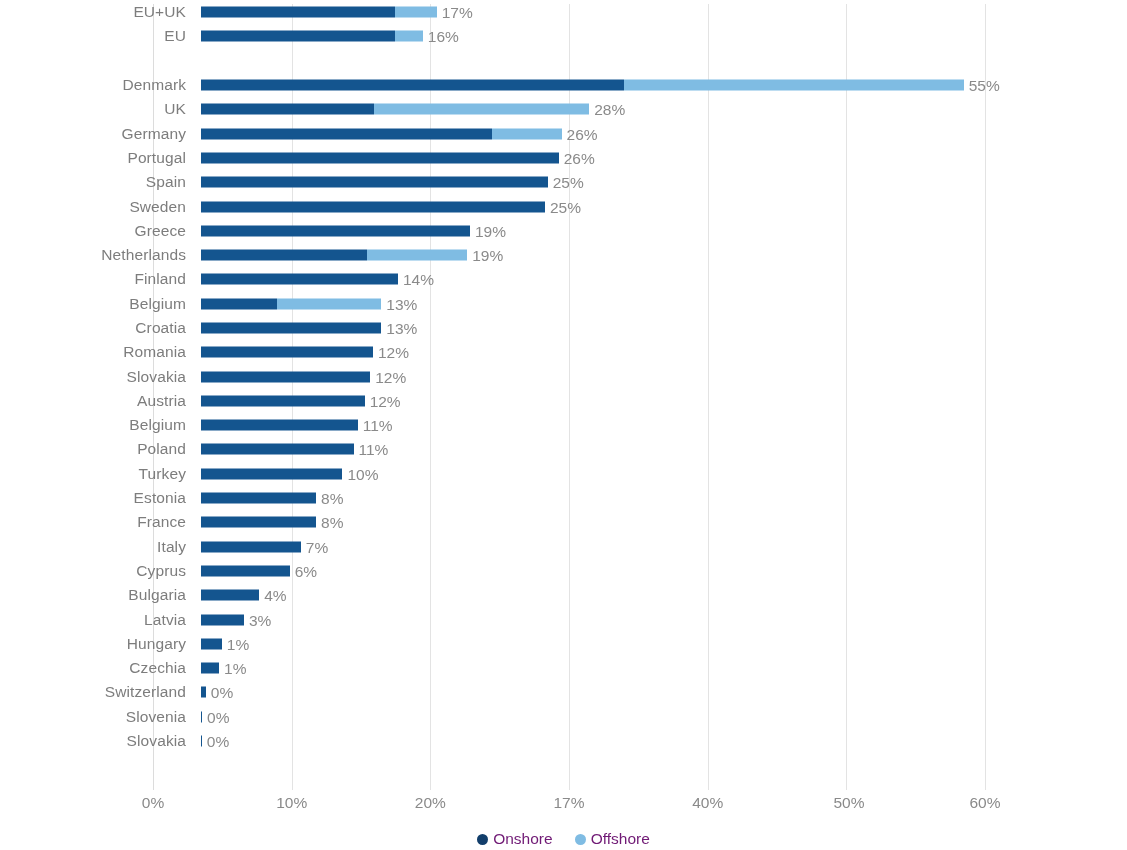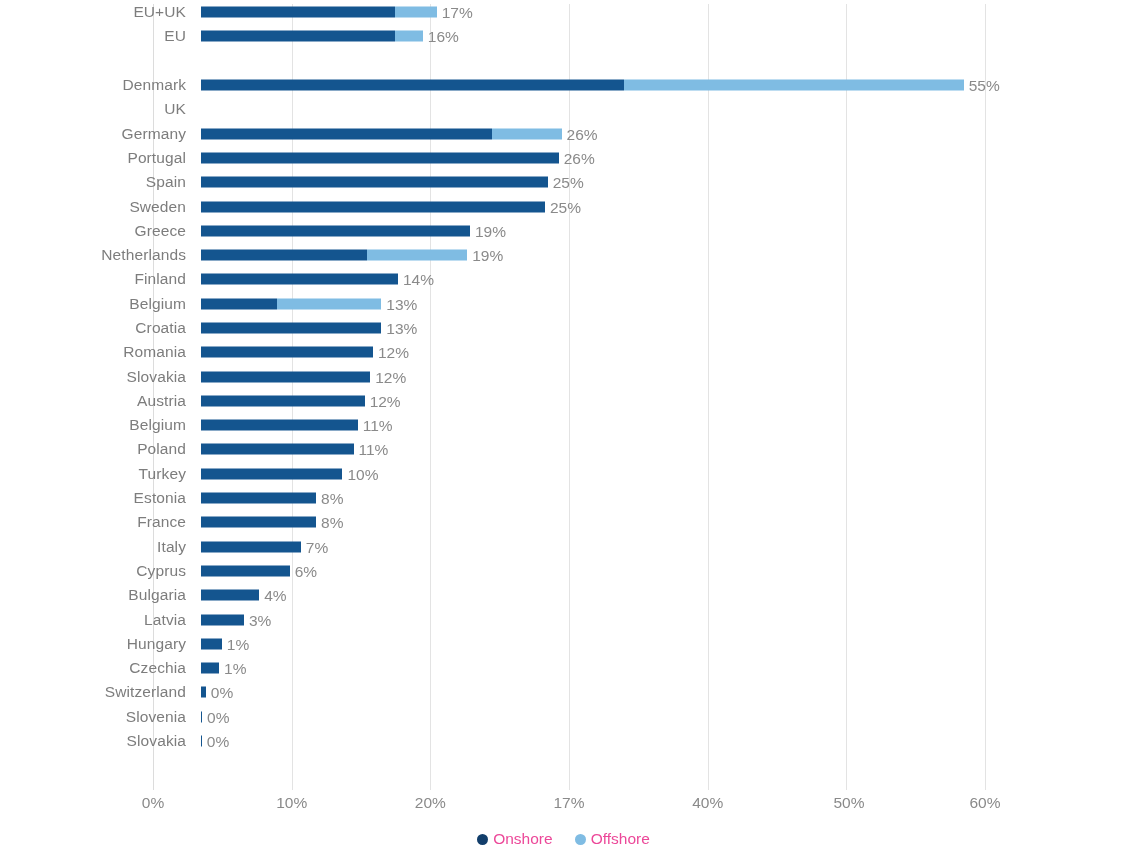--- a/index.html
+++ b/index.html
@@ -101,21 +101,21 @@
     justify-content:center;
     align-items:center;
     gap:22px;
   }
   .legend-item{display:flex;align-items:center;gap:5px;}
   .legend-dot{
     width:11px;height:11px;border-radius:50%;display:block;
   }
   .legend-dot.onshore{background:#123e6b;}
   .legend-dot.offshore{background:#7fbce3;}
-  .legend-text{font-size:15.5px;color:#ec4899;white-space:nowrap;}
+  .legend-text{font-size:15.5px;color:#701a75;white-space:nowrap;}
 </style>
 </head>
 <body>
 
 <div id="chart-root">
 
   <div class="plot-area">
     <div id="gridlines">
         <div class="gridline axis-zero" style="left: 0px;"></div>
         <div class="gridline" style="left: 138.667px;"></div>
@@ -148,20 +148,25 @@
       <div class="row">
         <div class="row-label">Denmark</div>
         <div class="bar-wrap">
           <span class="seg onshore" style="width: 422.933px;"></span>
           <span class="seg offshore" style="width: 339.733px;"></span>
           <span class="value-label">55%</span>
         </div>
       </div>
       <div class="row">
         <div class="row-label">UK</div>
+        <div class="bar-wrap">
+          <span class="seg onshore" style="width: 173.333px;"></span>
+          <span class="seg offshore" style="width: 214.933px;"></span>
+          <span class="value-label">28%</span>
+        </div>
       </div>
       <div class="row">
         <div class="row-label">Germany</div>
         <div class="bar-wrap">
           <span class="seg onshore" style="width: 291.2px;"></span>
           <span class="seg offshore" style="width: 69.3333px;"></span>
           <span class="value-label">26%</span>
         </div>
       </div>
       <div class="row">

